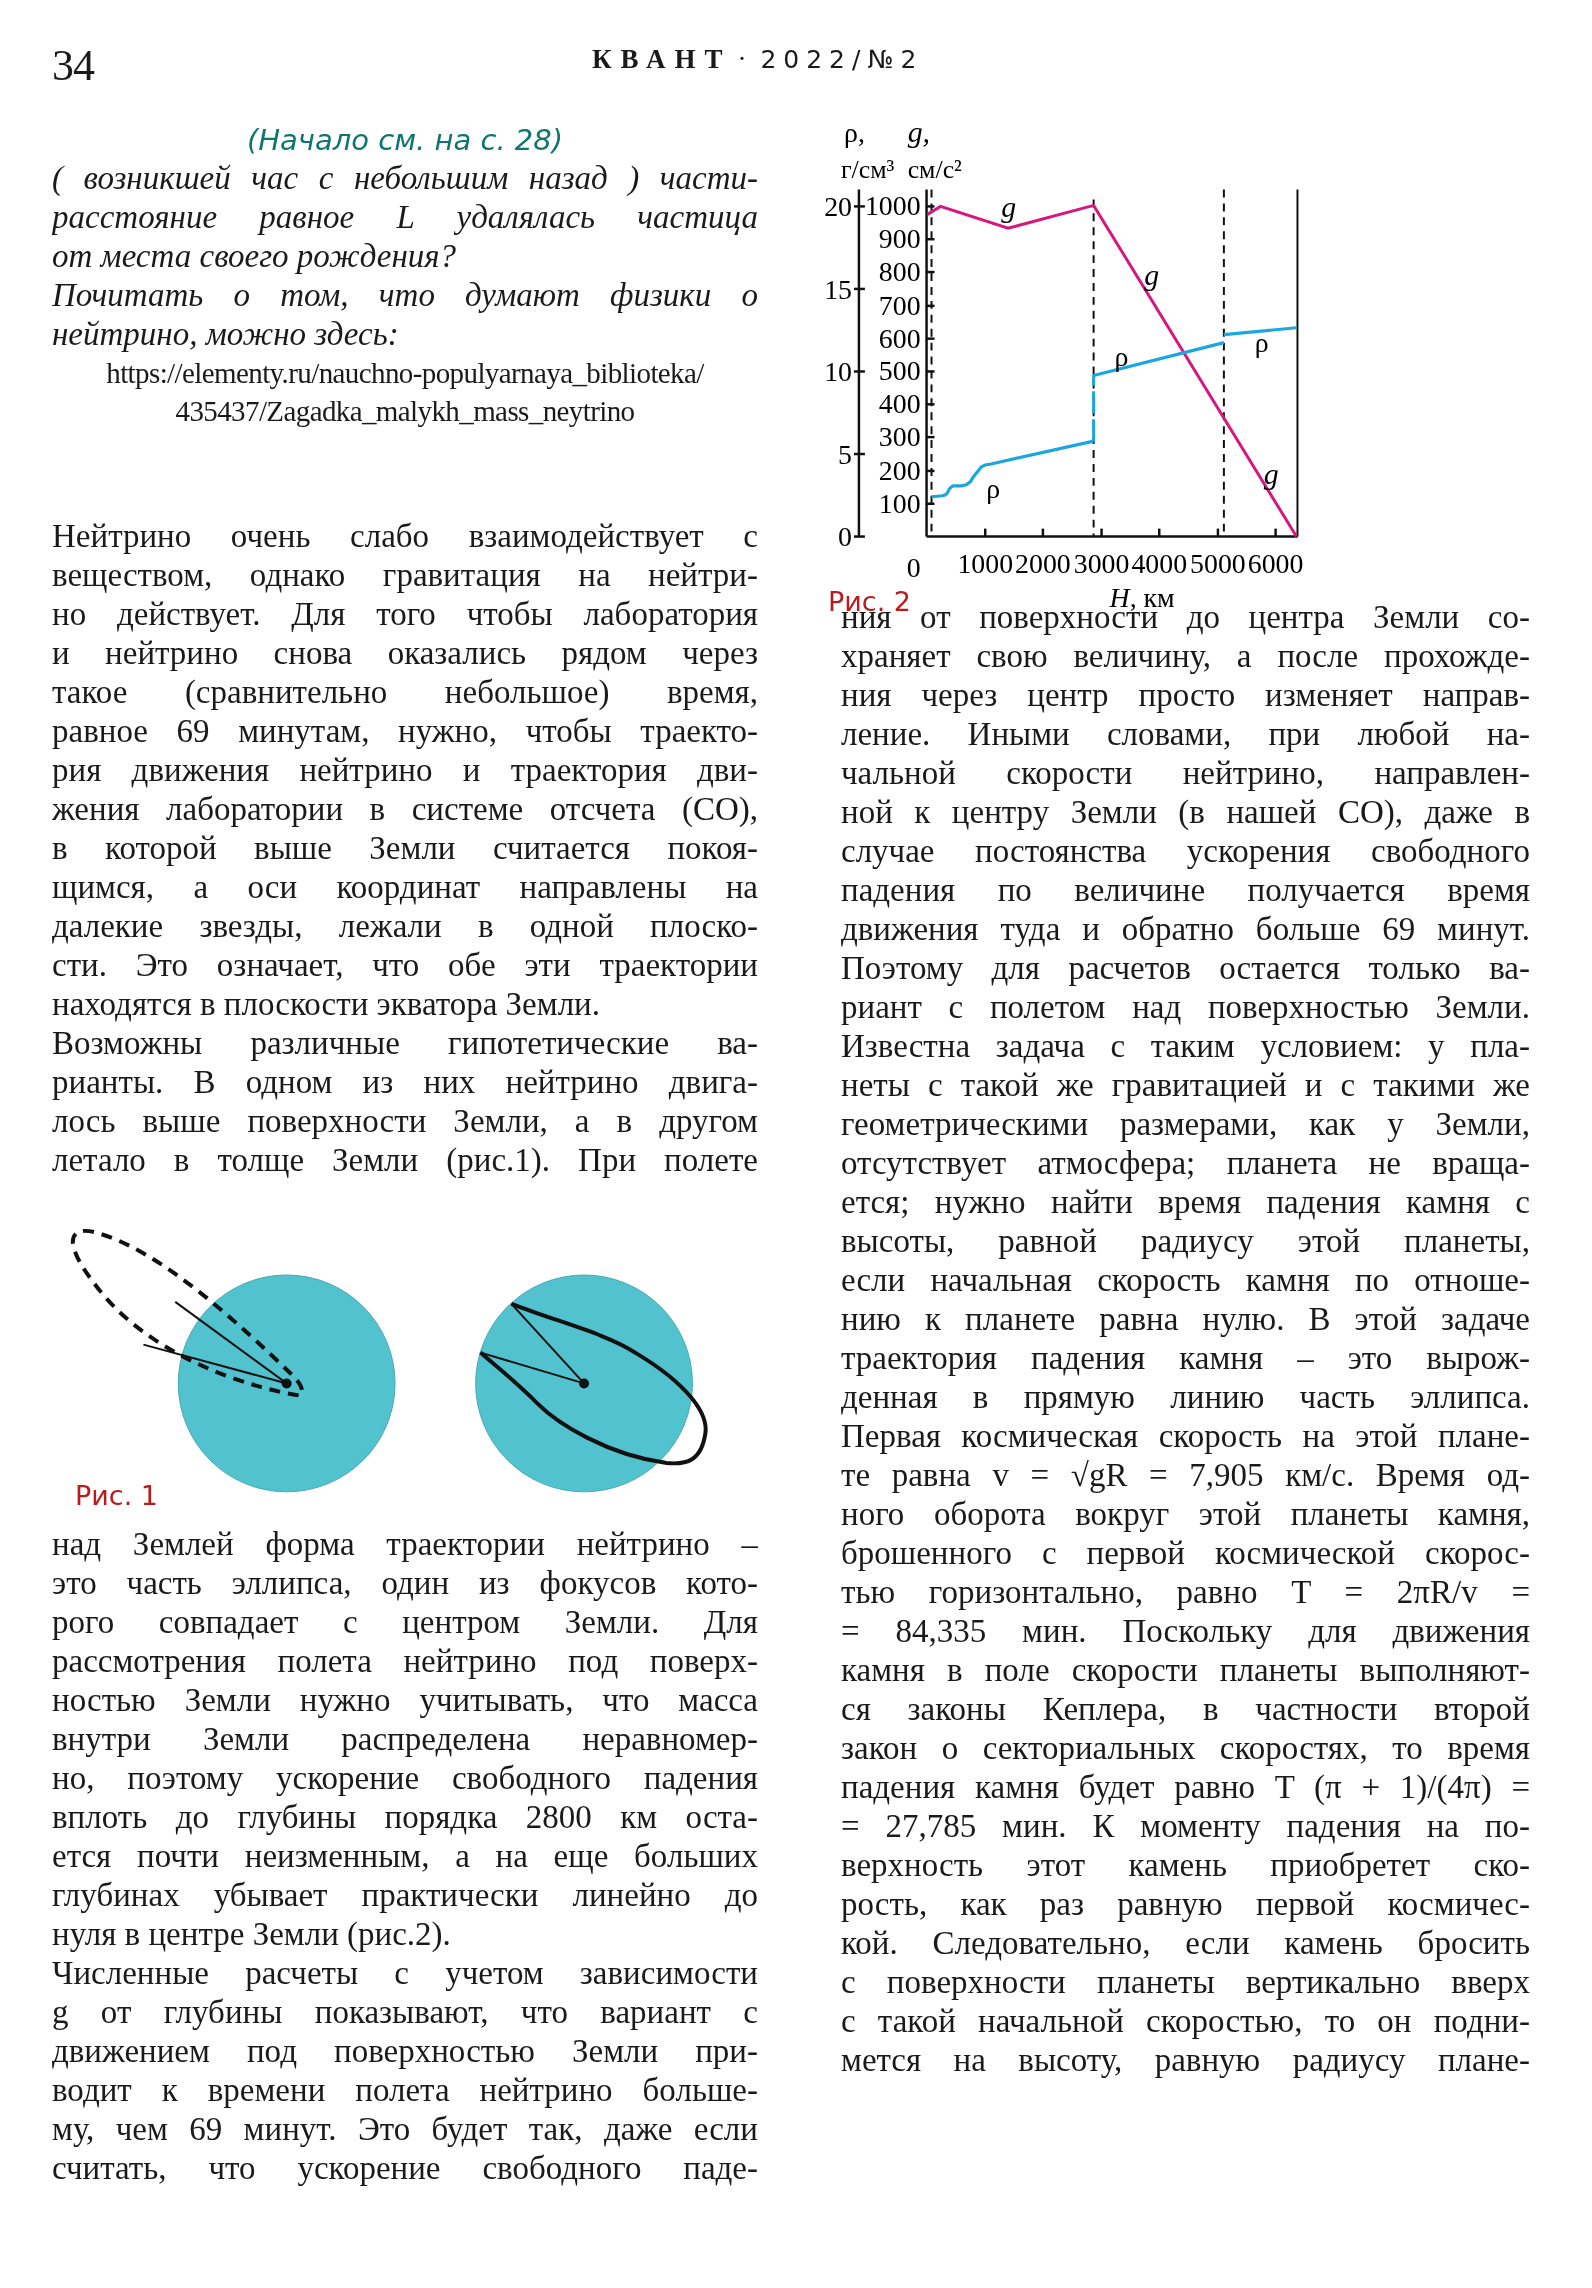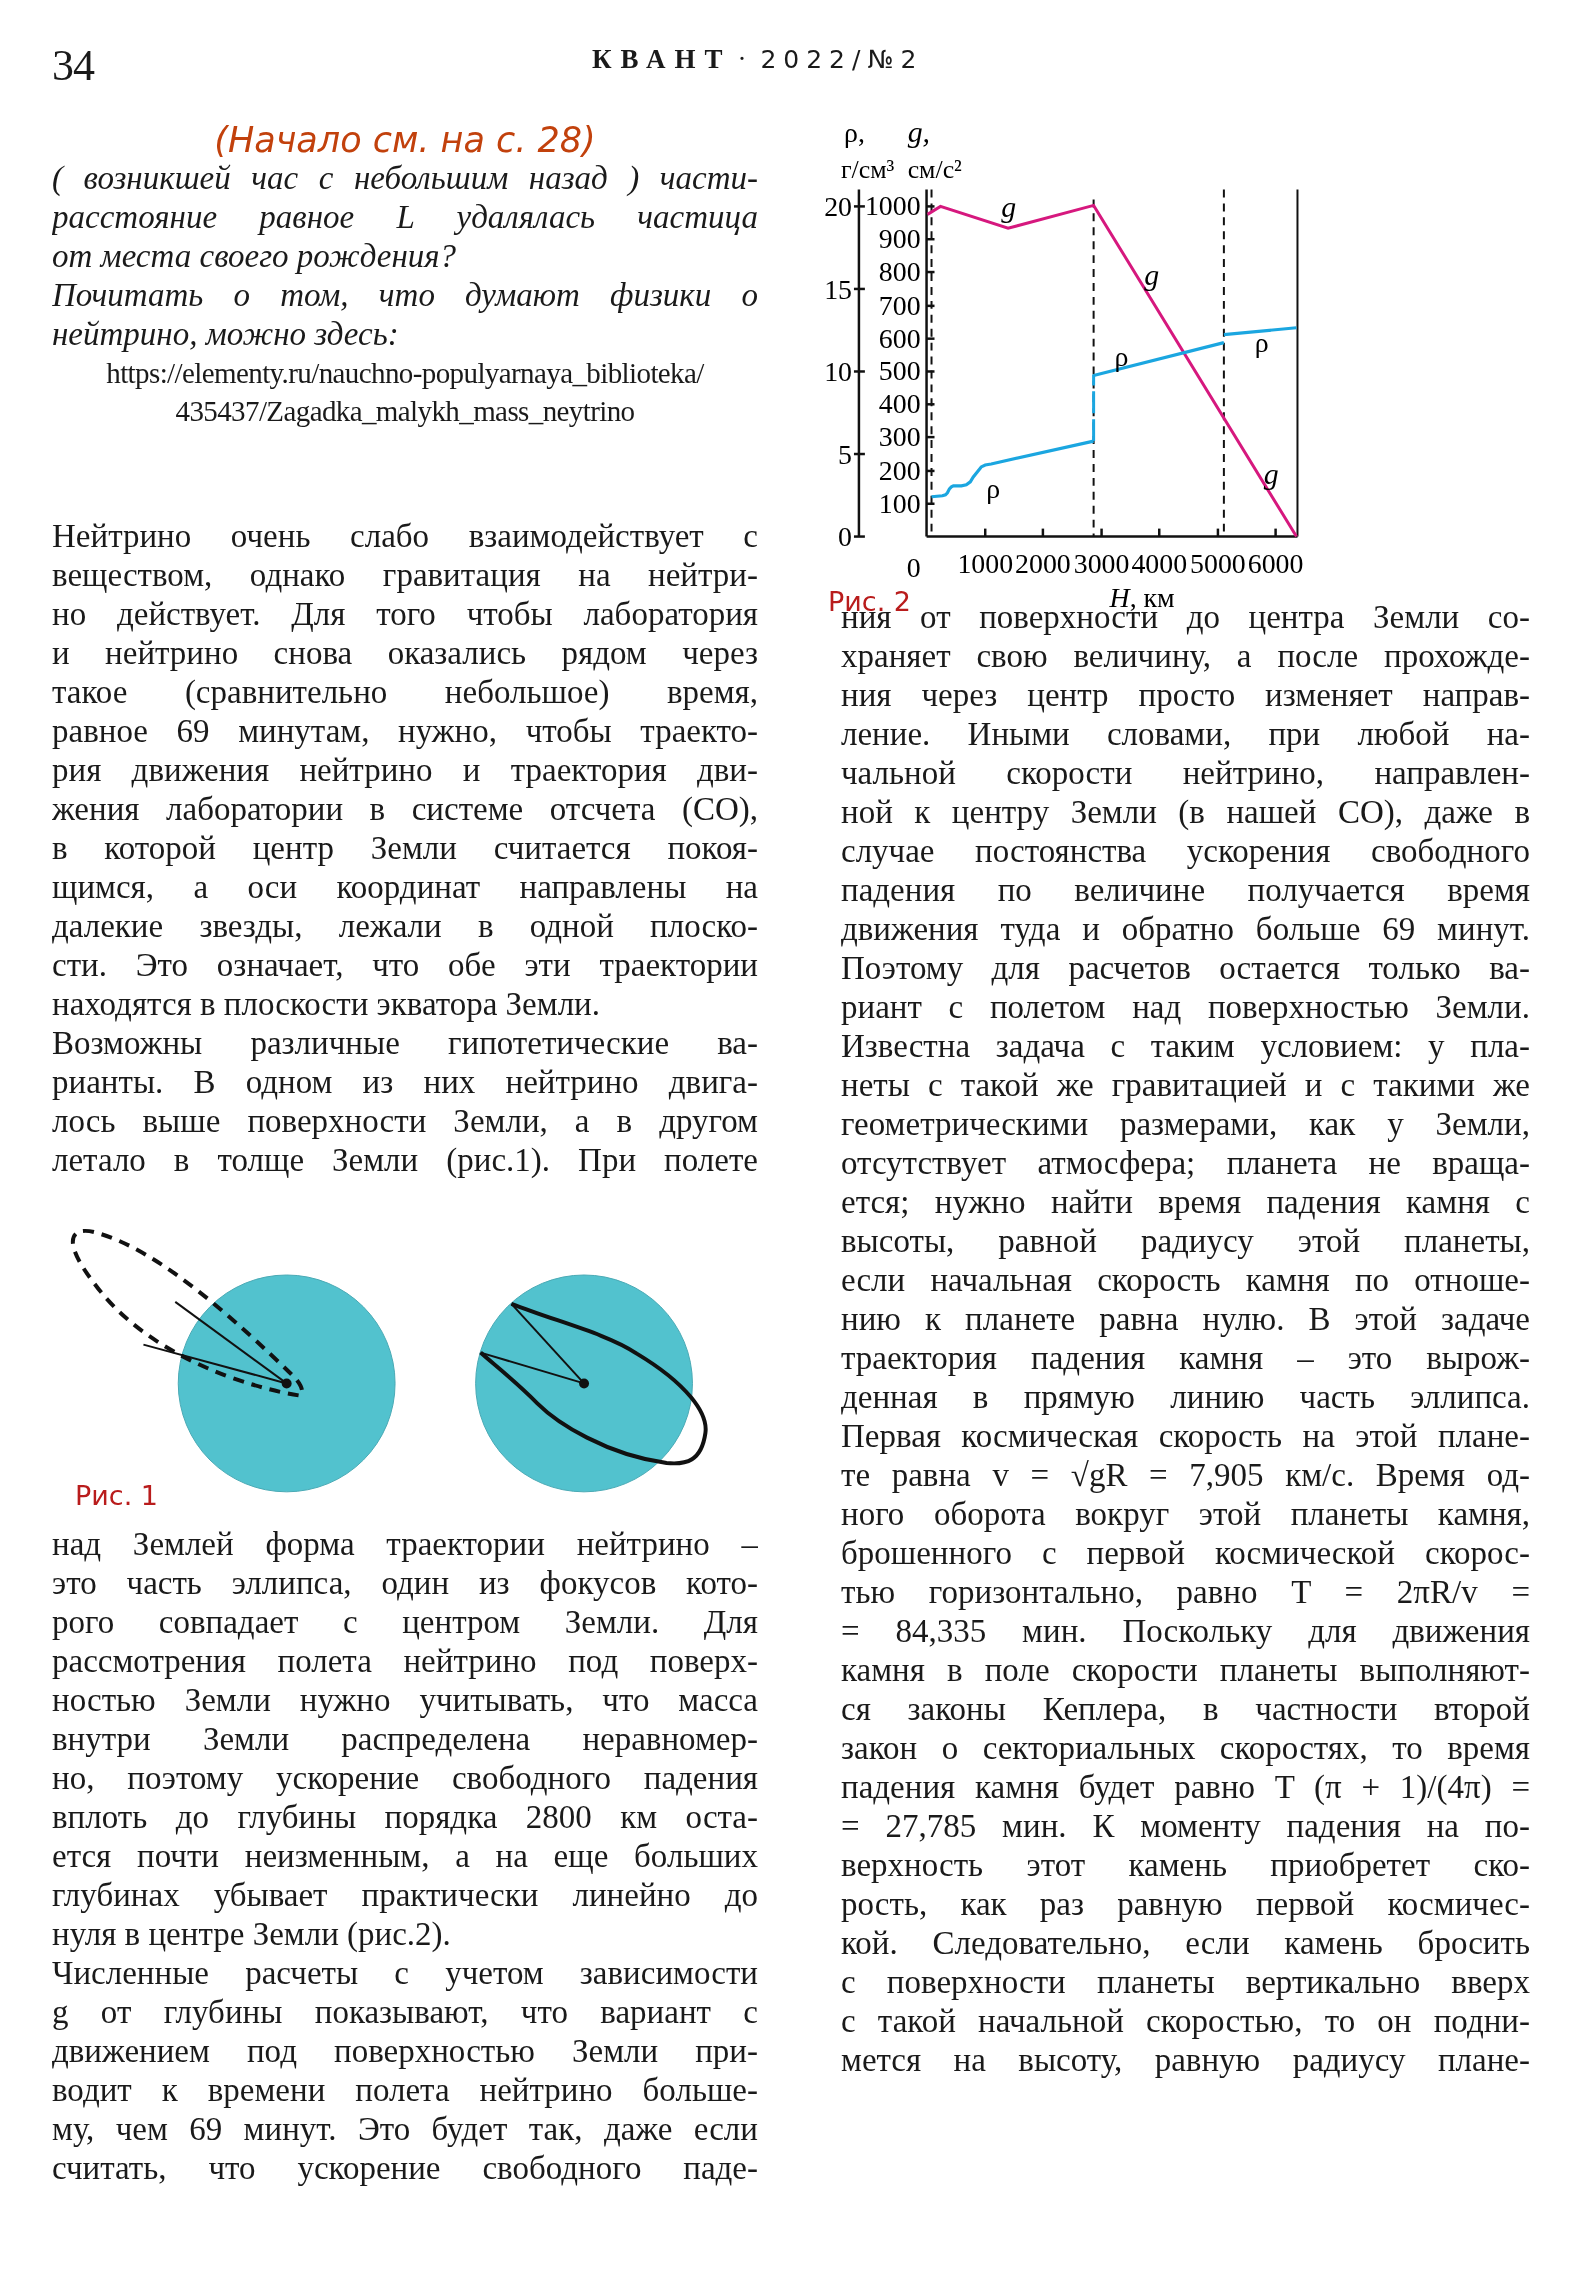--- a/index.html
+++ b/index.html
@@ -9,22 +9,22 @@
   .page-number { left:52px; top:40px; font-size:44px; letter-spacing:-1px; }
   .header { left:592px; top:44px; font-size:27px; white-space:nowrap; }
   .header .mag { font-weight:bold; letter-spacing:9px; }
   .header .sep { margin:0 14px 0 6px; }
   .header .issue { font-family:"DejaVu Sans", sans-serif; font-size:25px; letter-spacing:7px; font-weight:normal;margin-top:28px; }
   .col { position:absolute; width:706px; }
   .line { display:block; height:39px; line-height:39px; font-size:33px; white-space:nowrap;
           text-align:justify; text-align-last:justify; overflow:hidden; }
   .line.last { text-align-last:left; }
   .ital { font-style:italic; }
-  .note-head { font-family:"DejaVu Sans", sans-serif; font-style:italic; font-size:35px; text-align:center;
-               width:706px; height:38px; line-height:38px; color:#c2410c; }
+  .note-head { font-family:"DejaVu Sans", sans-serif; font-style:italic; font-size:29px; text-align:center;
+               width:706px; height:38px; line-height:38px; color:#0f766e; }
   .url { font-size:29px; letter-spacing:-0.6px; height:38px; line-height:38px; display:block; white-space:nowrap;text-align:center; }
   .fig-caption { font-family:"DejaVu Sans", sans-serif; font-size:27px; color:#b91c1c; }
   svg text { font-family:"Liberation Serif", serif; }
 </style>
 </head>
 <body>
 
 <div class="abs page-number">34</div>
 <div class="abs header">
   <span class="mag">КВАНТ</span><span class="sep">·</span><span class="issue">2022/№2</span>
@@ -45,21 +45,21 @@
 
 <div class="col" style="left:52px; top:517px;">
   <span class="line">Нейтрино очень слабо взаимодействует с</span>
   <span class="line">веществом, однако гравитация на нейтри-</span>
   <span class="line">но действует. Для того чтобы лаборатория</span>
   <span class="line">и нейтрино снова оказались рядом через</span>
   <span class="line">такое (сравнительно небольшое) время,</span>
   <span class="line">равное 69 минутам, нужно, чтобы траекто-</span>
   <span class="line">рия движения нейтрино и траектория дви-</span>
   <span class="line">жения лаборатории в системе отсчета (СО),</span>
-  <span class="line">в которой центр Земли считается покоя-</span>
+  <span class="line">в которой выше Земли считается покоя-</span>
   <span class="line">щимся, а оси координат направлены на</span>
   <span class="line">далекие звезды, лежали в одной плоско-</span>
   <span class="line">сти. Это означает, что обе эти траектории</span>
   <span class="line last">находятся в плоскости экватора Земли.</span>
   <span class="line">Возможны различные гипотетические ва-</span>
   <span class="line">рианты. В одном из них нейтрино двига-</span>
   <span class="line">лось выше поверхности Земли, а в другом</span>
   <span class="line">летало в толще Земли (рис.1). При полете</span>
 </div>
 

